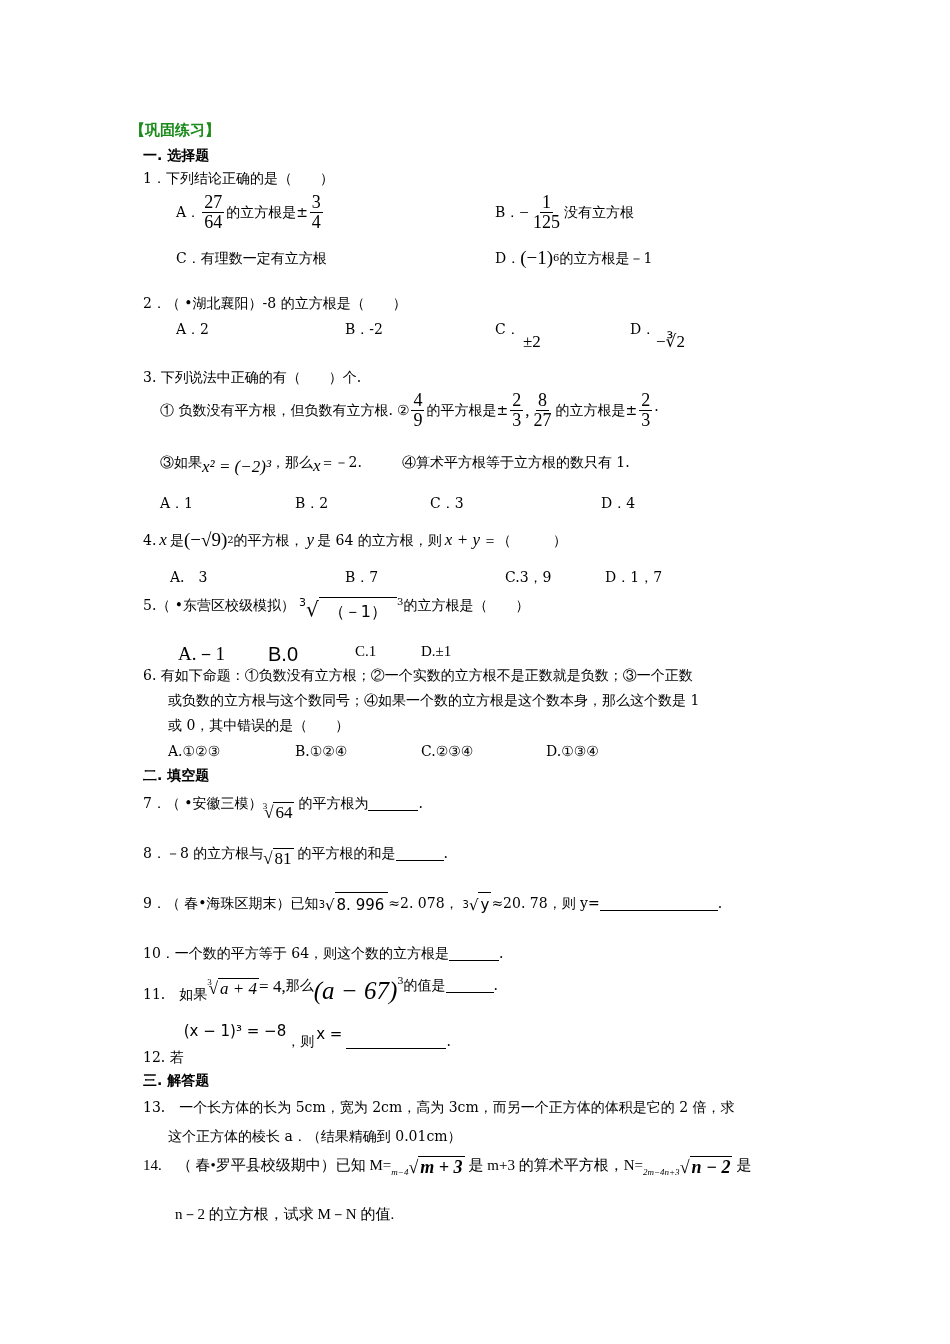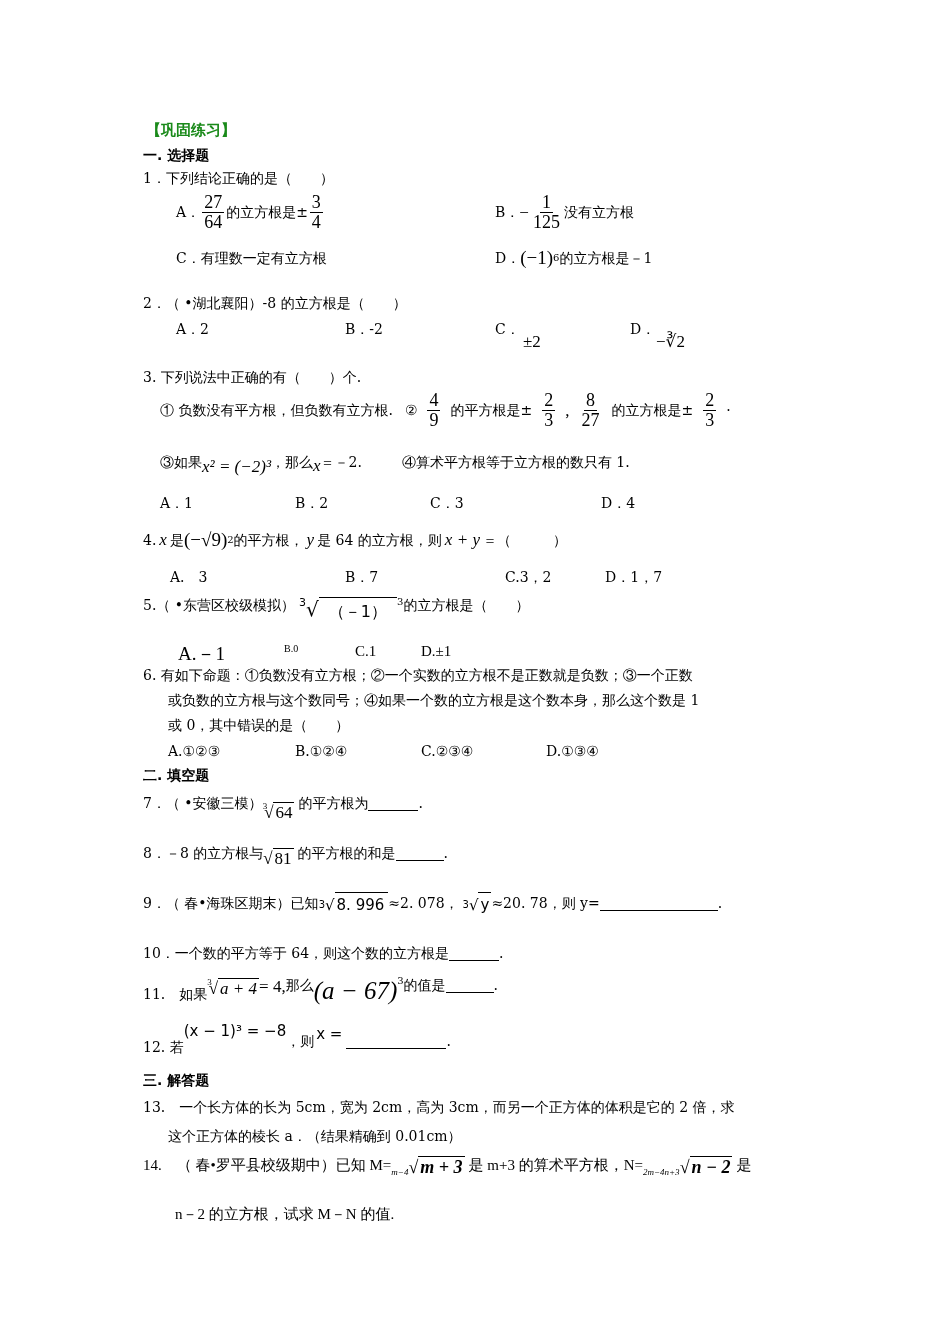--- a/index.html
+++ b/index.html
@@ -19,21 +19,21 @@
   .sqrt { display: inline-block; position: relative; font-family: "Liberation Serif", serif; font-size: 17px; }
   .sqrt .rad { border-top: 1px solid #000; padding: 0 2px; }
   .sqrt .idx { font-size: 9px; vertical-align: 9px; margin-right: -3px; }
   .sup { font-size: 10px; vertical-align: 9px; }
   .blank { display: inline-block; border-bottom: 1px solid #000; vertical-align: baseline; height: 2px; }
   .boxrad { display:inline-block; border-top:1px solid #000; font-family:"DejaVu Sans", sans-serif; font-size: 16px; padding: 6px 10px 0 10px; }
 </style>
 </head>
 <body>
 
-<div class="abs title" style="left:146px;top:123px;">【巩固练习】</div>
+<div class="abs title" style="left:130px;top:123px;">【巩固练习】</div>
 <div class="abs sec" style="left:143px;top:148px;">一. 选择题</div>
 
 <div class="abs q" style="left:143px;top:171px;">1．下列结论正确的是（　　）</div>
 <div class="abs opt" style="left:176px;top:193px;display:flex;align-items:center;">
   <span>A．</span>
   <span class="frac">
       <span class="num">27</span>
       <span class="den">64</span>
     </span>
   <span>的立方根是±</span>
@@ -61,21 +61,21 @@
 
 <div class="abs q" style="left:143px;top:296px;">2．（ •湖北襄阳）-8 的立方根是（　　）</div>
 <div class="abs opt" style="left:176px;top:322px;">A．2</div>
 <div class="abs opt" style="left:345px;top:322px;">B．-2</div>
 <div class="abs opt" style="left:495px;top:322px;">C．</div>
 <div class="abs m" style="left:523px;top:333px;">±2</div>
 <div class="abs opt" style="left:630px;top:322px;">D．</div>
 <div class="abs m" style="left:656px;top:333px;">−∛2</div>
 
 <div class="abs q" style="left:143px;top:370px;">3. 下列说法中正确的有（　　）个.</div>
-<div class="abs q" style="left:160px;top:391px;display:flex;align-items:center;gap:8px;">
+<div class="abs q" style="left:160px;top:391px;display:flex;align-items:center;">
   <span>①  负数没有平方根，但负数有立方根.</span>
   <span style="margin-left:4px;">②</span>
   <span class="frac">
       <span class="num">4</span>
       <span class="den">9</span>
     </span>
   <span>的平方根是±</span>
   <span class="frac">
       <span class="num">2</span>
       <span class="den">3</span>
@@ -112,33 +112,33 @@
   <span class="m" style="font-size:19px;">(−√9)</span>
   <span class="sup">2</span>
   <span>的平方根，</span>
   <span class="mi" style="margin:0 3px;">y</span>
   <span>是 64 的立方根，则</span>
   <span class="mi" style="margin:4px 3px;">x + y</span>
   <span>＝（　　　）</span>
 </div>
 <div class="abs opt" style="left:170px;top:570px;">A.　3</div>
 <div class="abs opt" style="left:345px;top:570px;">B．7</div>
-<div class="abs opt" style="left:505px;top:570px;">C.3，2</div>
+<div class="abs opt" style="left:505px;top:570px;">C.3，9</div>
 <div class="abs opt" style="left:605px;top:570px;">D．1，7</div>
 
 <div class="abs q" style="left:143px;top:597px;display:flex;align-items:flex-start;">
   <span style="margin-top:1px;">5.（ •东营区校级模拟）</span>
   <span style="font-family:'DejaVu Sans',sans-serif;font-size:11px;margin-left:4px;">3</span>
   <span style="font-family:'DejaVu Sans',sans-serif;font-size:20px;margin-top:2px;">√</span>
   <span class="boxrad">（－1）</span>
   <span style="font-size:10px;">3</span>
   <span style="margin-top:1px;">的立方根是（　　）</span>
 </div>
 <div class="abs opt" style="left:178px;top:644px;font-family:'Liberation Serif',serif;font-size:19px;">A.－1</div>
-<div class="abs opt" style="left:268px;top:644px;font-family:Liberation Serif, serif;font-size:10px;margin-left:16px;">B.0</div>
+<div class="abs opt" style="left:268px;top:644px;font-family:Liberation Sans, sans-serif;font-size:20px;">B.0</div>
 <div class="abs opt" style="left:355px;top:644px;font-family:'Liberation Serif',serif;font-size:15px;">C.1</div>
 <div class="abs opt" style="left:421px;top:644px;font-family:'Liberation Serif',serif;font-size:15px;">D.±1</div>
 
 <div class="abs q" style="left:143px;top:668px;">6. 有如下命题：①负数没有立方根；②一个实数的立方根不是正数就是负数；③一个正数</div>
 <div class="abs q" style="left:168px;top:693px;">或负数的立方根与这个数同号；④如果一个数的立方根是这个数本身，那么这个数是 1</div>
 <div class="abs q" style="left:168px;top:718px;">或 0，其中错误的是（　　）</div>
 <div class="abs opt" style="left:168px;top:744px;">A.①②③</div>
 <div class="abs opt" style="left:295px;top:744px;">B.①②④</div>
 <div class="abs opt" style="left:421px;top:744px;">C.②③④</div>
 <div class="abs opt" style="left:546px;top:744px;">D.①③④</div>
@@ -185,21 +185,21 @@
   <span class="m" style="margin-top:2px;"> = 4,</span>
   <span style="margin-top:2px;">那么</span>
   <span class="mi" style="font-size:25px;margin-top:2px;">(a − 67)</span>
   <span class="sup" style="vertical-align:0;">3</span>
   <span style="margin-top:2px;">的值是</span>
   <span class="blank" style="width:48px;margin-top:14px;"></span>
   <span style="margin-top:2px;">.</span>
 </div>
 
 <div class="abs q" style="left:143px;top:1024px;display:flex;align-items:flex-start;">
-  <span style="margin-top:16px;">12. 若</span>
+  <span style="margin-top:26px;">12. 若</span>
   <span style="font-family:'DejaVu Sans',sans-serif;font-size:15px;">(x − 1)³ = −8</span>
   <span style="margin-top:10px;">，则</span>
   <span style="font-family:'DejaVu Sans',sans-serif;font-size:15px;margin-top:3px;margin-left:2px;">x =</span>
   <span class="blank" style="width:100px;margin-top:22px;margin-left:4px;"></span>
   <span style="margin-top:10px;">.</span>
 </div>
 
 <div class="abs sec" style="left:143px;top:1073px;">三. 解答题</div>
 
 <div class="abs q" style="left:143px;top:1100px;">13.　一个长方体的长为 5cm，宽为 2cm，高为 3cm，而另一个正方体的体积是它的 2 倍，求</div>

